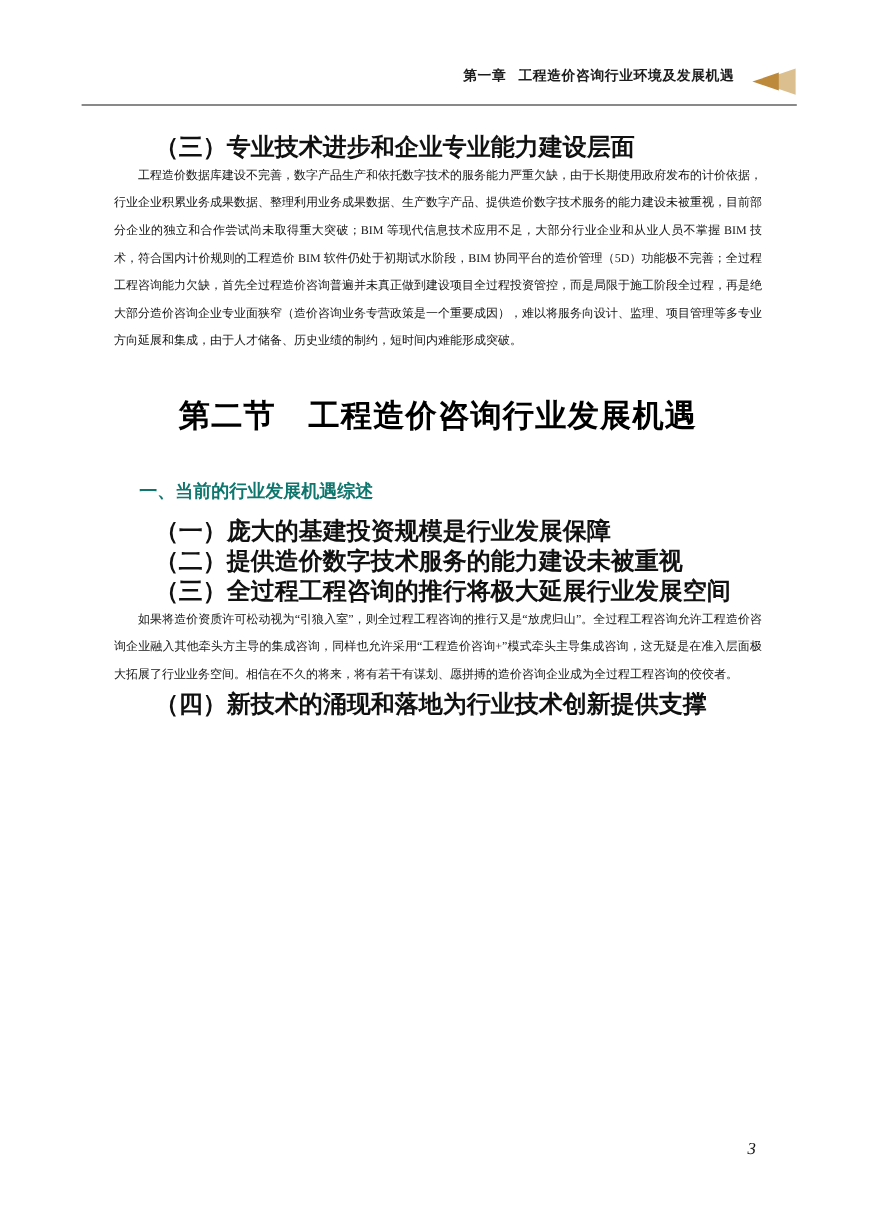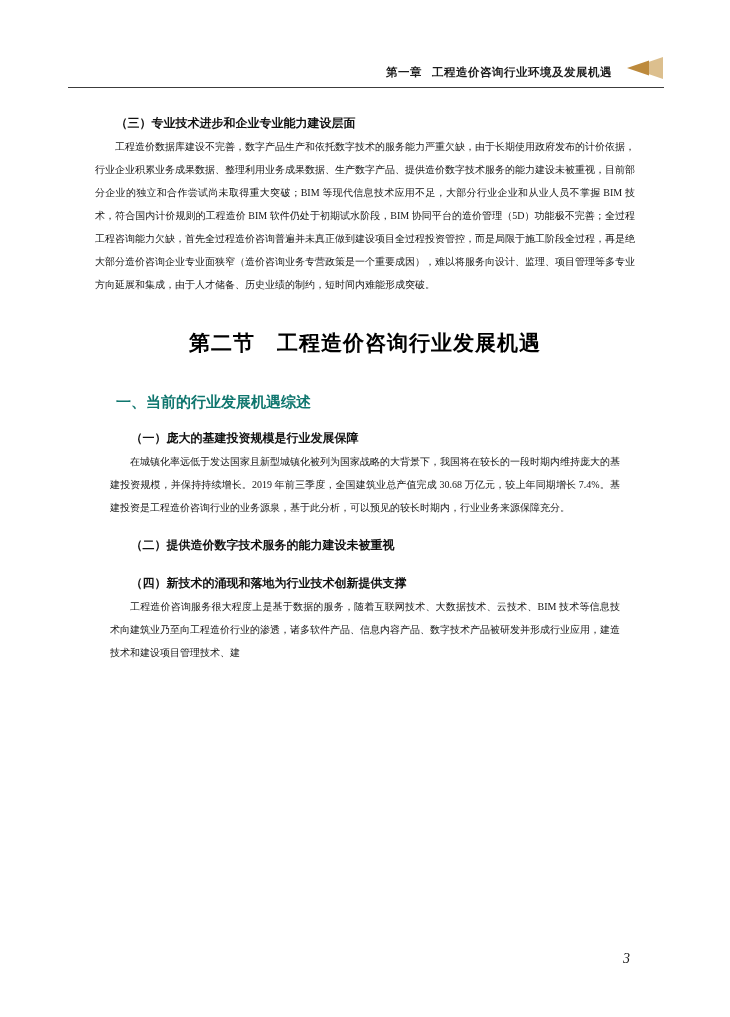--- a/index.html
+++ b/index.html
@@ -18,21 +18,21 @@
   
   .header {
     position: absolute;
     top: 56px;
     left: 68px;
     width: 596px;
   }
   .header-row {
     display: flex;
     justify-content: flex-end;
-    align-items: flex-end;
+    align-items: flex-start;
     padding-bottom: 7px;
   }
   .header-text {
     font-family: "Liberation Sans", "DejaVu Sans", sans-serif;
     font-weight: bold;
     font-size: 11.5px;
     letter-spacing: 0.5px;
     color: #1c1c1c;
     white-space: nowrap;
   }
@@ -50,44 +50,44 @@
   .body-para {
     font-size: 10px;
     line-height: 23px;
     text-align: justify;
     text-indent: 2em;
     color: #141414;
   }
   .item-heading {
     font-family: "Liberation Sans", "DejaVu Sans", sans-serif;
     font-weight: bold;
-    font-size: 12px;
+    font-size: 20px;
     line-height: 23px;
     text-indent: 1.7em;
     color: #111;
     margin-top: 2px;
   }
   .section-title {
     font-family: "Liberation Sans", "DejaVu Sans", sans-serif;
     font-weight: bold;
-    font-size: 21px;
+    font-size: 26px;
     letter-spacing: 1px;
     text-align: center;
     color: #000;
     margin: 33px 0 36px 0;
   }
   .subsection-title {
     font-family: "Liberation Sans", "DejaVu Sans", sans-serif;
     font-weight: bold;
     font-size: 15px;
     color: #0f766e;
     text-indent: 1.4em;
     margin: 4px 0 13px 0;
   }
-  .item-block { margin: 15px; }
+  .item-block { margin: 0; }
 
   
   .page-number {
     position: absolute;
     right: 100px;
     bottom: 50px;
     font-size: 14px;
     font-style: italic;
     font-family: "Liberation Serif", "DejaVu Serif", serif;
     color: #141414;
@@ -117,32 +117,32 @@
 
     <h4 class="item-heading">（三）专业技术进步和企业专业能力建设层面</h4>
     <p class="body-para">工程造价数据库建设不完善，数字产品生产和依托数字技术的服务能力严重欠缺，由于长期使用政府发布的计价依据，行业企业积累业务成果数据、整理利用业务成果数据、生产数字产品、提供造价数字技术服务的能力建设未被重视，目前部分企业的独立和合作尝试尚未取得重大突破；BIM 等现代信息技术应用不足，大部分行业企业和从业人员不掌握 BIM 技术，符合国内计价规则的工程造价 BIM 软件仍处于初期试水阶段，BIM 协同平台的造价管理（5D）功能极不完善；全过程工程咨询能力欠缺，首先全过程造价咨询普遍并未真正做到建设项目全过程投资管控，而是局限于施工阶段全过程，再是绝大部分造价咨询企业专业面狭窄（造价咨询业务专营政策是一个重要成因），难以将服务向设计、监理、项目管理等多专业方向延展和集成，由于人才储备、历史业绩的制约，短时间内难能形成突破。</p>
 
     <h2 class="section-title">第二节　工程造价咨询行业发展机遇</h2>
 
     <h3 class="subsection-title">一、当前的行业发展机遇综述</h3>
 
     <section class="item-block">
       <h4 class="item-heading">（一）庞大的基建投资规模是行业发展保障</h4>
-      <p class="body-para">在城镇化率远低于发达国家且新型城镇化被列为国家战略的大背景下，我国将在较长的一段时期内维持庞大的基建投资规模，并保持持续增长。2019 年前三季度，全国建筑业总产值完成 30.68 万亿元，较上年同期增长 7.4%。基建投资是工程造价咨询行业的业务源泉，基于此分析，可以预见的较长时期内，行业业务来源保障充分。</p>
     </section>
 
     <section class="item-block">
       <h4 class="item-heading">（二）提供造价数字技术服务的能力建设未被重视</h4>
     </section>
 
     <section class="item-block">
+      <h4 class="item-heading">（三）全过程工程咨询的推行将极大延展行业发展空间</h4>
+      <p class="body-para">如果将造价资质许可松动视为“引狼入室”，则全过程工程咨询的推行又是“放虎归山”。全过程工程咨询允许工程造价咨询企业融入其他牵头方主导的集成咨询，同样也允许采用“工程造价咨询+”模式牵头主导集成咨询，这无疑是在准入层面极大拓展了行业业务空间。相信在不久的将来，将有若干有谋划、愿拼搏的造价咨询企业成为全过程工程咨询的佼佼者。</p>
     </section>
 
     <section class="item-block">
       <h4 class="item-heading">（四）新技术的涌现和落地为行业技术创新提供支撑</h4>
-      <p class="body-para">工程造价咨询服务很大程度上是基于数据的服务，随着互联网技术、大数据技术、云技术、BIM 技术等信息技术向建筑业乃至向工程造价行业的渗透，诸多软件产品、信息内容产品、数字技术产品被研发并形成行业应用，建造技术和建设项目管理技术、建</p>
     </section>
 
   </main>
 
   <span class="page-number">3</span>
 
 </div>
 
 </body></html>

